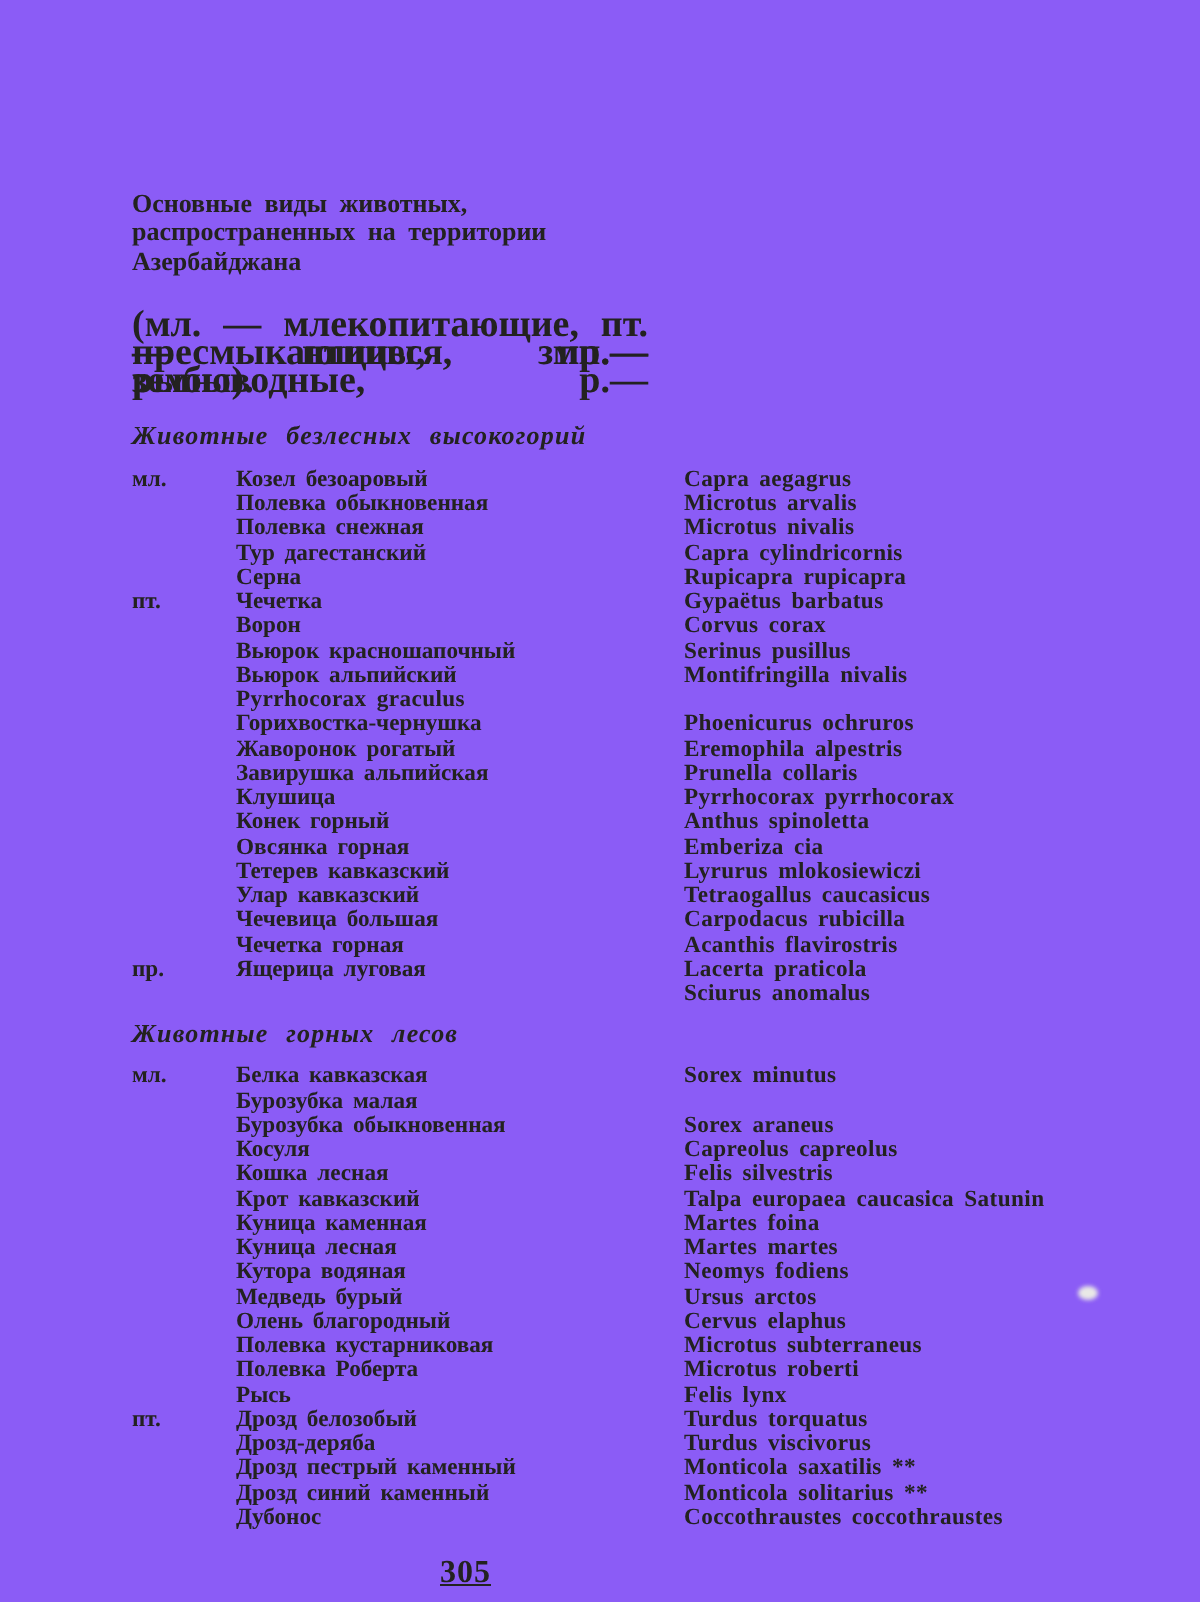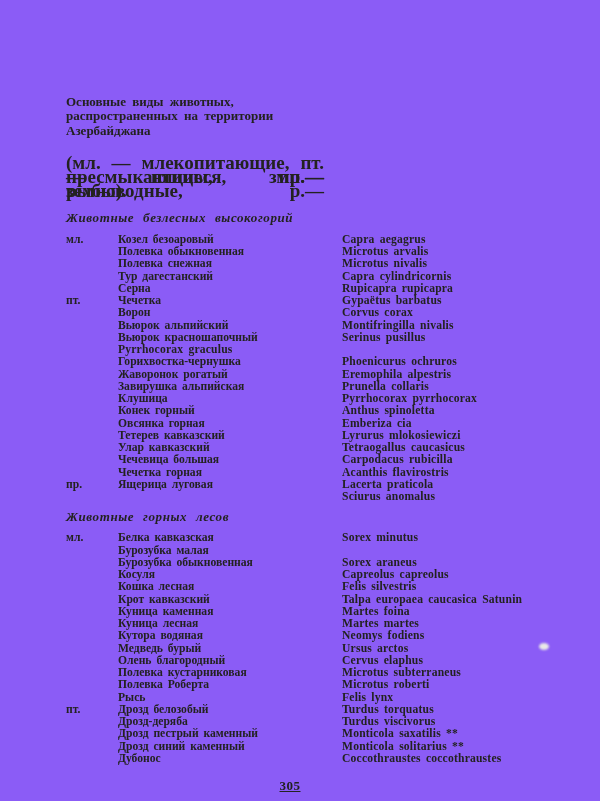--- a/index.html
+++ b/index.html
@@ -67,22 +67,22 @@
   }
   .abbr { width: 52px; flex: 0 0 52px; }
   .ru   { width: 224px; flex: 0 0 224px; }
   .la   { flex: 1 1 auto; letter-spacing: 0.2px; }
   
   .page-number {
     position: absolute;
     top: 778px;
     left: 220px;
     width: 140px;
-    text-align: center;
-    font-size: 13px;
+    text-align: left;
+    font-size: 16px;
     font-weight: 700;
     letter-spacing: 0.5px;
     text-decoration: underline;
   }
   
   .smudge {
     position: absolute;
     left: 539px;
     top: 643px;
     width: 10px;
@@ -143,27 +143,27 @@
             <span class="ru">Чечетка</span>
             <span class="la">Gypaëtus barbatus</span>
           </div>
           <div class="row">
             <span class="abbr"></span>
             <span class="ru">Ворон</span>
             <span class="la">Corvus corax</span>
           </div>
           <div class="row">
             <span class="abbr"></span>
+            <span class="ru">Вьюрок красношапочный</span>
+            <span class="la">Serinus pusillus</span>
+          </div>
+          <div class="row">
+            <span class="abbr"></span>
             <span class="ru">Вьюрок альпийский</span>
             <span class="la">Montifringilla nivalis</span>
-          </div>
-          <div class="row">
-            <span class="abbr"></span>
-            <span class="ru">Вьюрок красношапочный</span>
-            <span class="la">Serinus pusillus</span>
           </div>
           <div class="row">
             <span class="abbr"></span>
             <span class="la">Pyrrhocorax graculus</span>
           </div>
           <div class="row">
             <span class="abbr"></span>
             <span class="ru">Горихвостка-чернушка</span>
             <span class="la">Phoenicurus ochruros</span>
           </div>

